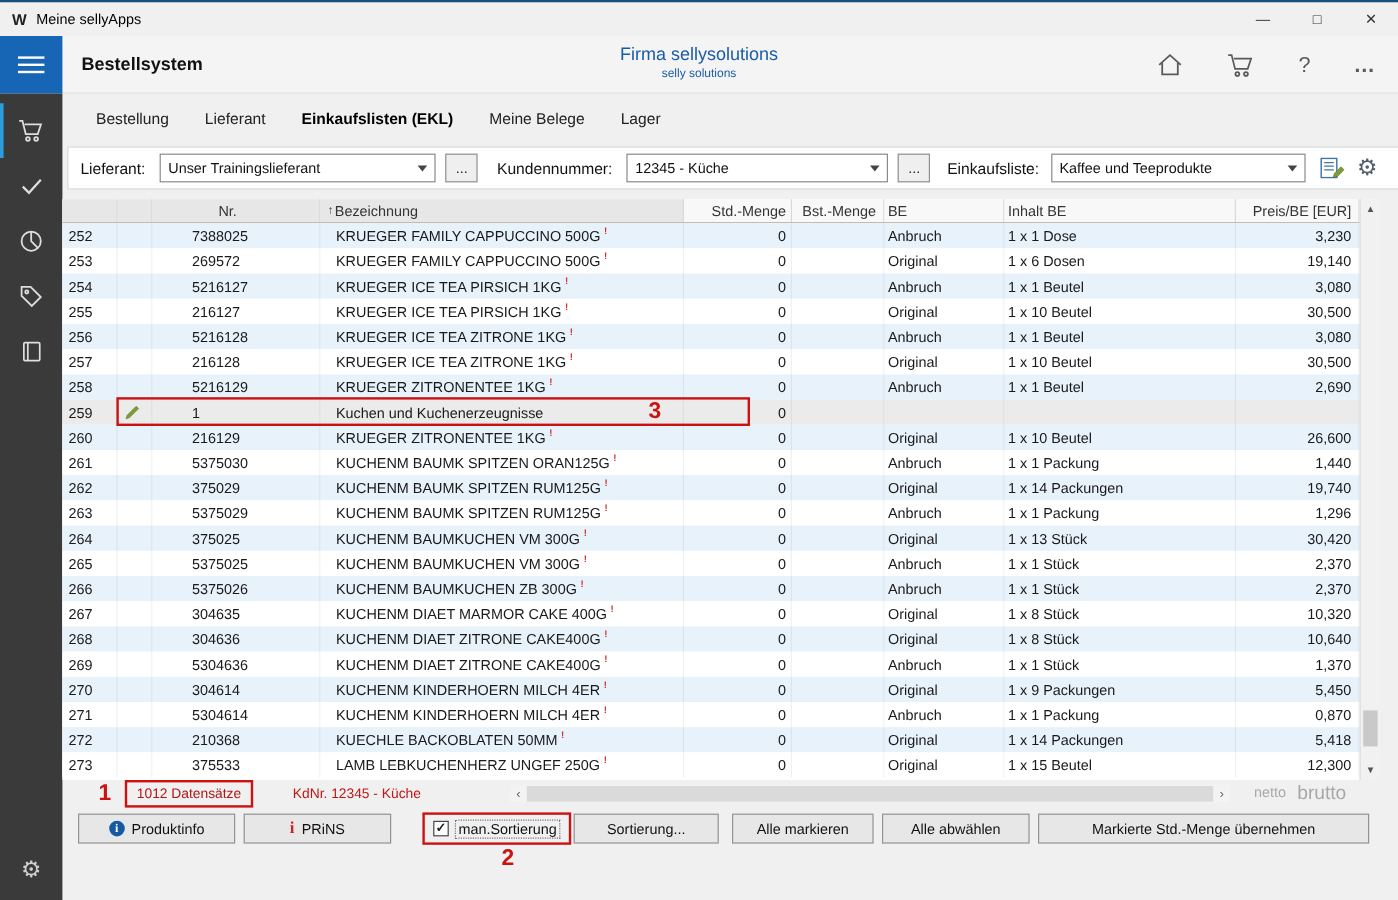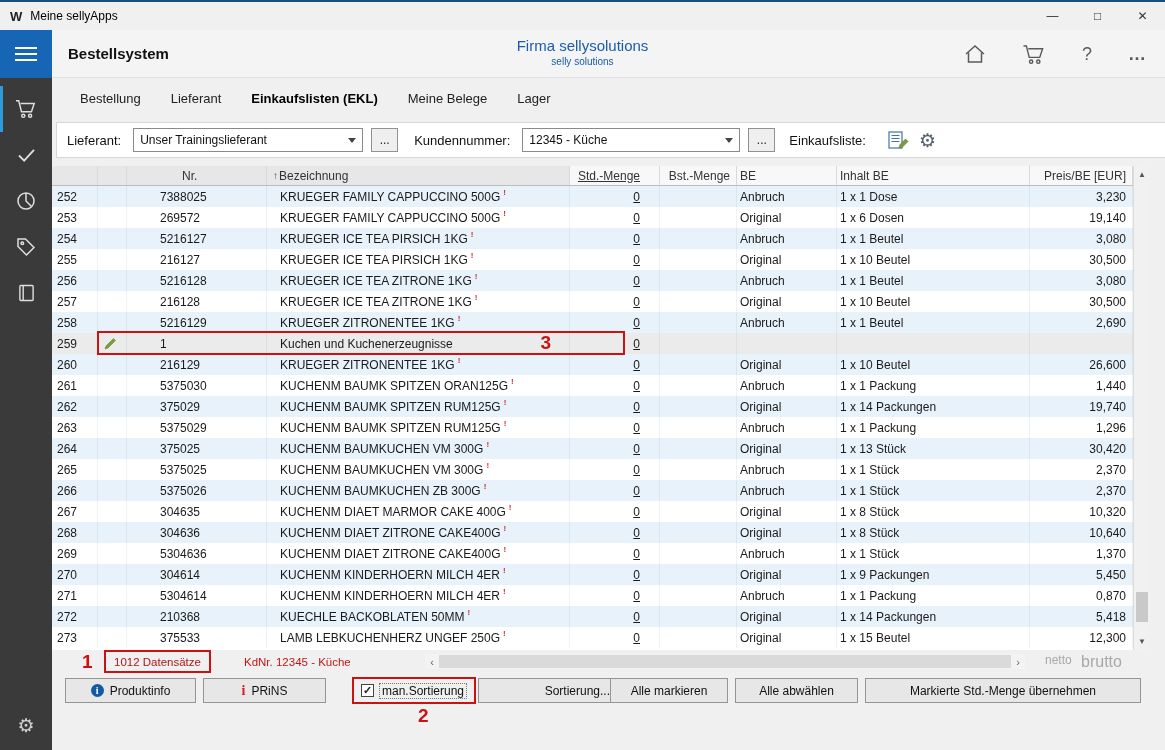--- a/index.html
+++ b/index.html
@@ -73,21 +73,21 @@
   .trow { display:flex; height:21px; font-size:12px; color:#1a1a1a; position:relative; background:#fff; }
   .trow.even { background:#e8f2fb; }
   .trow.category-row { background:#ebebeb; }
   .cell { display:flex; align-items:center; height:100%; overflow:hidden; white-space:nowrap;
           border-right:1px solid rgba(130,160,190,0.14); }
 
   .c-idx   { flex:0 0 46px;  padding-left:5px; }
   .c-ico   { flex:0 0 29px;  padding-left:6px; }
   .c-nr    { flex:0 0 140px; padding-left:33px; }
   .c-bez   { flex:0 0 303px; padding-left:13px; }
-  .c-std   { flex:0 0 90px;  justify-content:flex-end; padding-right:19px;text-decoration:underline; }
+  .c-std   { flex:0 0 90px;  justify-content:flex-end; padding-right:4px; }
   .c-bst   { flex:0 0 77px;  justify-content:flex-end; padding-right:6px; }
   .c-be    { flex:0 0 100px; padding-left:3px; }
   .c-inh   { flex:0 0 193px; padding-left:3px; }
   .c-preis { flex:0 0 103px; justify-content:flex-end; padding-right:6px; }
   .thead .c-nr  { padding-left:55px; }
   .thead .c-bez { padding-left:6px; }
 
   .info-mark { color:#d03030; font-size:8px; font-weight:bold; margin-left:3px; align-self:flex-start; margin-top:2px; }
   .pencil { display:none; }
   .category-row .pencil { display:inline-flex; }
@@ -118,21 +118,21 @@
   .hthumb { position:absolute; left:14px; right:14px; top:1px; bottom:1px; background:#dadada; cursor:pointer; }
   .netto { position:absolute; left:993px; top:3px; font-size:12px; color:#a8a8a8; cursor:pointer; }
   .brutto { position:absolute; left:1029px; top:3px; font-size:16px; color:#a8a8a8; cursor:pointer; }
 
   
   .buttonrow { position:absolute; left:52px; top:676px; width:1113px; height:60px; overflow:visible; }
   .btn { position:absolute; top:0; height:25px; background:#e7e7e7; border:1px solid #949494;
          font-size:12px; color:#111; display:flex; align-items:center; justify-content:center; gap:6px; cursor:pointer; }
   .btn-produktinfo { left:13px;  width:131px; }
   .btn-prins       { left:151px; width:123px; }
-  .btn-sortierung  { left:426px; width:133px;justify-content:flex-end; }
+  .btn-sortierung  { left:426px; width:121px; }
   .btn-markieren   { left:558px; width:118px; }
   .btn-abwaehlen   { left:683px; width:123px; }
   .btn-uebernehmen { left:813px; width:276px; }
   .info-circle { width:13px; height:13px; border-radius:50%; background:#1459a2; color:#fff;
                  font-family:"Liberation Serif", serif; font-weight:bold; font-size:10px;
                  display:flex; align-items:center; justify-content:center; }
   .prins-ico { color:#d42020; font-family:"Liberation Serif", serif; font-weight:bold; font-size:14px; line-height:1; }
   .chk-group { position:absolute; left:300px; top:-1px; height:27px; border:2px solid #cc1111;
                display:flex; align-items:center; padding:0 7px; background:#f0f0f0; cursor:pointer; }
   .chk-box { width:13px; height:13px; background:#fff; border:1px solid #444; display:flex; align-items:center;
@@ -236,20 +236,24 @@
     <button class="mini-btn">...</button>
 
     <span class="flabel" style="margin-left:16px; margin-right:12px;">Kundennummer:</span>
     <div class="combo" style="width:218px;">
       <span class="combo-val">12345 - Küche</span>
       <span class="combo-arrow"></span>
     </div>
     <button class="mini-btn">...</button>
 
     <span class="flabel" style="margin-left:14px; margin-right:10px;">Einkaufsliste:</span>
+    <div class="combo" style="width:212px;">
+      <span class="combo-val">Kaffee und Teeprodukte</span>
+      <span class="combo-arrow"></span>
+    </div>
     <span class="f-ico">
       <svg width="21" height="18" viewBox="0 0 21 18">
         <rect x="1" y="1" width="13" height="16" fill="#fff" stroke="#3f75a8" stroke-width="1.2"></rect>
         <line x1="3.5" y1="4.5" x2="11.5" y2="4.5" stroke="#3f75a8"></line>
         <line x1="3.5" y1="7.5" x2="11.5" y2="7.5" stroke="#3f75a8"></line>
         <line x1="3.5" y1="10.5" x2="11.5" y2="10.5" stroke="#3f75a8"></line>
         <path d="M11 17 L12 13.5 L17.5 8 L20 10.5 L14.5 16 Z" fill="#7d9b38" stroke="#5d7a24" stroke-width="0.6"></path>
         </svg>
     </span>
     <span class="f-gear">⚙</span>

